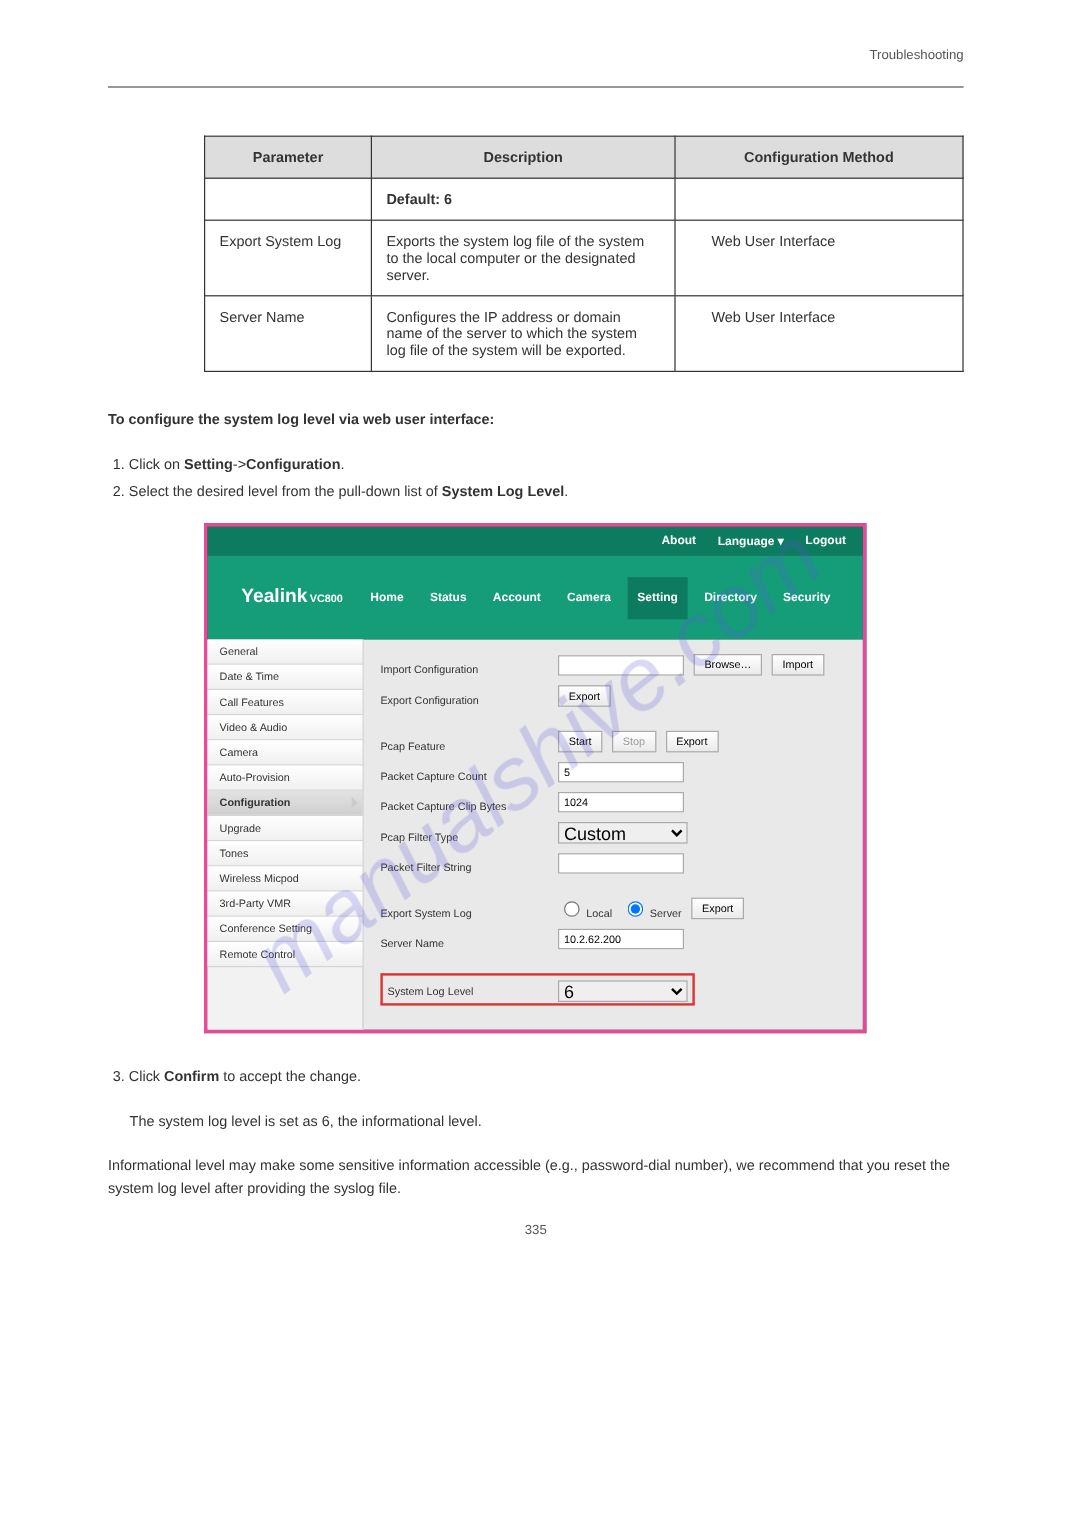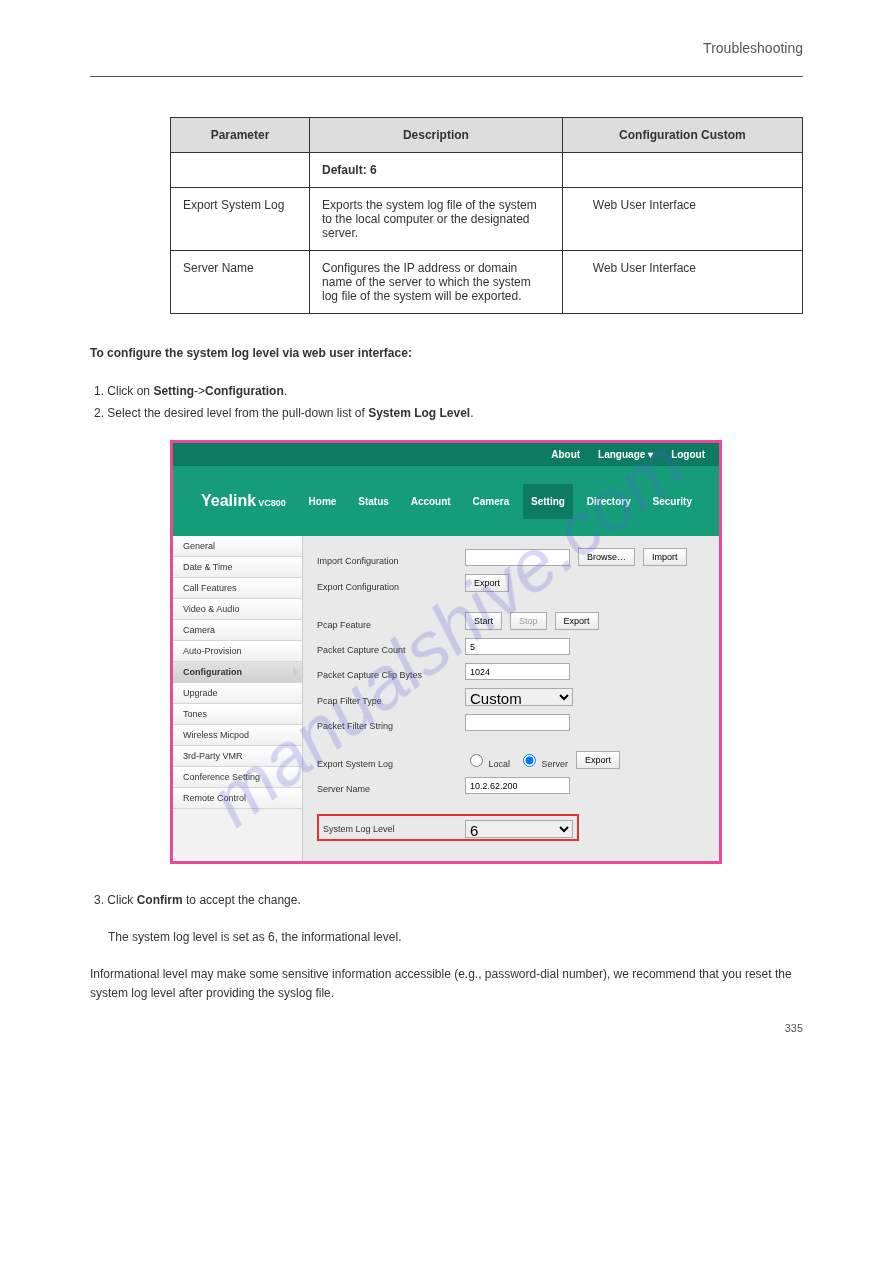--- a/index.html
+++ b/index.html
@@ -15,21 +15,21 @@
     padding: 40px 90px 40px 90px;
   }
   .header-line {
     border-top: 1px solid #555;
     margin-bottom: 40px;
     margin-top: 20px;
   }
   .header-row {
     display: flex;
     justify-content: space-between;
-    font-size: 14px;
+    font-size: 11px;
     color: #555;
     margin-bottom: 6px;
   }
   table.params {
     border-collapse: collapse;
     width: 100%;
     margin-left: 80px;
     width: calc(100% - 80px);
     margin-bottom: 30px;
   }
@@ -193,21 +193,21 @@
     z-index: 999;
     white-space: nowrap;
   }
 
   .note-section { margin-top: 10px; }
   .note-label {
     font-weight: bold;
     margin-bottom: 6px;
   }
   .page-num {
-    text-align: right;
+    text-align: center;
     margin-top: 17px;
     font-size: 11px;
     color: #555;
   }
 </style>
 </head>
 <body>
 
 <div class="watermark">manualshive.com</div>
 
@@ -217,21 +217,21 @@
     <span></span>
     <span>Troubleshooting</span>
   </div>
   <div class="header-line"></div>
 
   <table class="params">
     <thead>
       <tr>
         <th>Parameter</th>
         <th>Description</th>
-        <th>Configuration Custom</th>
+        <th>Configuration Method</th>
       </tr>
     </thead>
     <tbody>
       <tr>
         <td class="col1"></td>
         <td class="col2"><b>Default: 6</b></td>
         <td class="col3"></td>
       </tr>
       <tr>
         <td class="col1">Export System Log</td>

